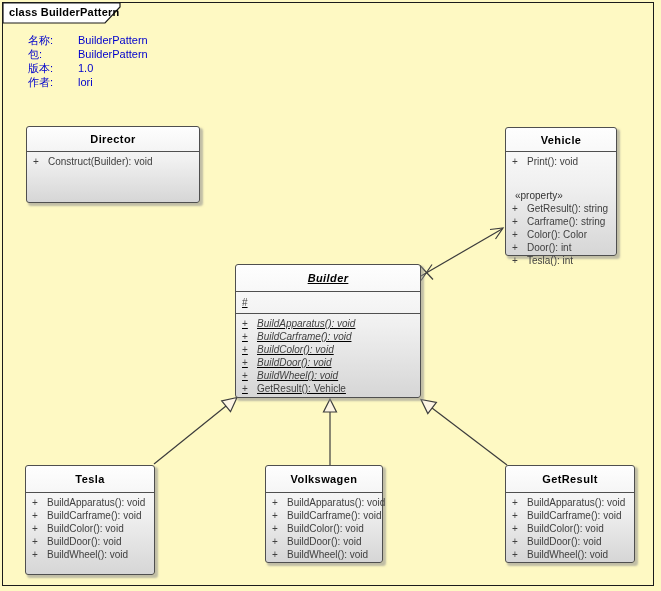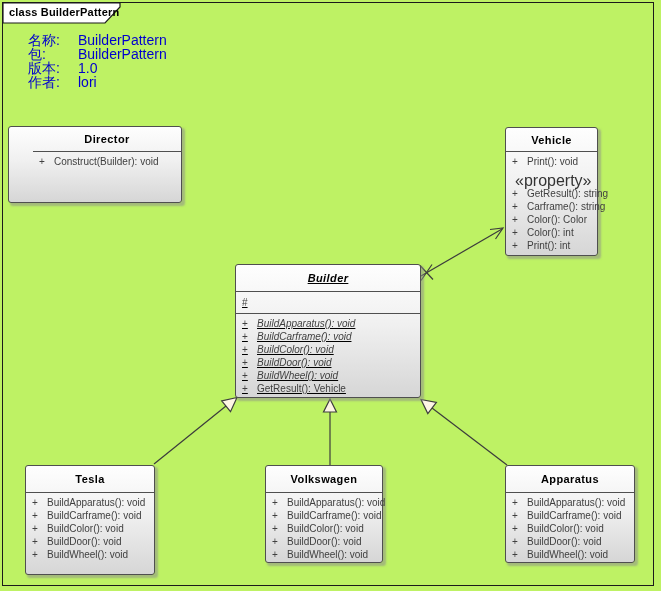--- a/index.html
+++ b/index.html
@@ -1,30 +1,30 @@
 <!DOCTYPE html>
 <html><head>
 <meta charset="utf-8">
 <style>
   html,body{margin:0;padding:0;background:#fff;}
   #canvas{
-    position:relative;width:661px;height:591px;background:#bef264;
+    position:relative;width:661px;height:591px;background:#fef9c3;
     font-family:"Liberation Sans","DejaVu Sans",sans-serif;overflow:hidden;
   }
   #frame{
     position:absolute;left:2px;top:2px;width:652px;height:584px;
     border:1px solid #1b1b1b;box-sizing:border-box;
   }
   #tab-svg{position:absolute;left:2px;top:2px;}
   #tab-label{
     position:absolute;left:9px;top:6px;font-size:11px;font-weight:bold;color:#000;
     white-space:nowrap;letter-spacing:.2px;
   }
   
-  #metadata{position:absolute;left:28px;top:33px;font-size:14px;line-height:14px;color:#0000cd;}
+  #metadata{position:absolute;left:28px;top:33px;font-size:11px;line-height:14px;color:#0000cd;}
   .meta-row{display:flex;}
   .meta-label{width:50px;flex:none;}
   .meta-value{white-space:nowrap;}
   
   .uml-box{
     position:absolute;box-sizing:border-box;
     background:linear-gradient(180deg,#fefefe 0%,#f0f0f0 45%,#d6d6d6 100%);
     border:1px solid #4f4f4f;border-radius:3px;
     box-shadow:2.5px 2.5px 2px rgba(140,140,140,.55);
   }
@@ -36,27 +36,27 @@
   .uml-header.italic{font-style:italic;}
   .uml-compartment{padding:3px 0 2px 0;}
   .uml-compartment.sep{border-top:1px solid #4f4f4f;}
   .uml-row{
     display:flex;gap:6px;height:13px;line-height:13px;font-size:10px;color:#404040;
     padding:0 3px 0 6px;white-space:nowrap;
   }
   .uml-row .vis{display:inline-block;width:9px;flex:none;}
   .uml-row .sig.it{font-style:italic;}
   .stereotype-row{
-    height:13px;line-height:13px;font-size:16px;color:#333;
-    padding-left:9px;margin-top:6px;white-space:nowrap;
-  }
-  
-  #box-director{left:8px;top:126px;width:174px;height:77px;padding-left:24px;}
+    height:13px;line-height:13px;font-size:10px;color:#333;
+    padding-left:9px;margin-top:21px;white-space:nowrap;
+  }
+  
+  #box-director{left:26px;top:126px;width:174px;height:77px;}
   #box-director .uml-header{height:24px;}
-  #box-vehicle{left:505px;top:127px;width:93px;height:129px;}
+  #box-vehicle{left:505px;top:127px;width:112px;height:129px;}
   #box-vehicle .uml-header{height:23px;}
   #box-builder{left:235px;top:264px;width:186px;height:134px;text-decoration:underline;}
   #box-builder .uml-header{height:26px;}
   #box-builder .attrs{padding:4px 0;}
   #box-tesla{left:25px;top:465px;width:130px;height:110px;}
   #box-volkswagen{left:265px;top:465px;width:118px;height:98px;}
   #box-yuedakia{left:505px;top:465px;width:130px;height:98px;}
   #box-tesla .uml-header,#box-volkswagen .uml-header,#box-yuedakia .uml-header{height:26px;}
   
   #connector-layer{position:absolute;left:0;top:0;width:661px;height:591px;pointer-events:none;}
@@ -142,25 +142,25 @@
       <div class="uml-row">
         <span class="vis">+</span>
         <span class="sig">Carframe(): string</span>
       </div>
       <div class="uml-row">
         <span class="vis">+</span>
         <span class="sig">Color(): Color</span>
       </div>
       <div class="uml-row">
         <span class="vis">+</span>
-        <span class="sig">Color(): int</span>
-      </div>
-      <div class="uml-row">
-        <span class="vis">+</span>
-        <span class="sig">Print(): int</span>
+        <span class="sig">Door(): int</span>
+      </div>
+      <div class="uml-row">
+        <span class="vis">+</span>
+        <span class="sig">Tesla(): int</span>
       </div>
     </div>
   </div>
 
   <div class="uml-box" id="box-builder">
     <div class="uml-header italic">Builder</div>
     <div class="uml-compartment attrs">
       <div class="uml-row">
         <span class="vis">#</span>
       </div>
@@ -239,21 +239,21 @@
         <span class="sig">BuildDoor(): void</span>
       </div>
       <div class="uml-row">
         <span class="vis">+</span>
         <span class="sig">BuildWheel(): void</span>
       </div>
     </div>
   </div>
 
   <div class="uml-box" id="box-yuedakia">
-    <div class="uml-header">Apparatus</div>
+    <div class="uml-header">GetResult</div>
     <div class="uml-compartment">
       <div class="uml-row">
         <span class="vis">+</span>
         <span class="sig">BuildApparatus(): void</span>
       </div>
       <div class="uml-row">
         <span class="vis">+</span>
         <span class="sig">BuildCarframe(): void</span>
       </div>
       <div class="uml-row">

